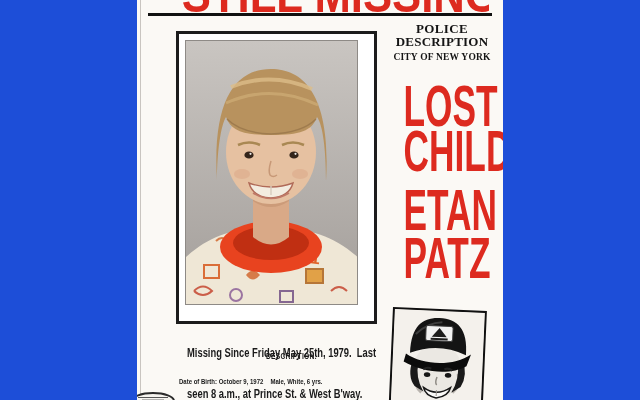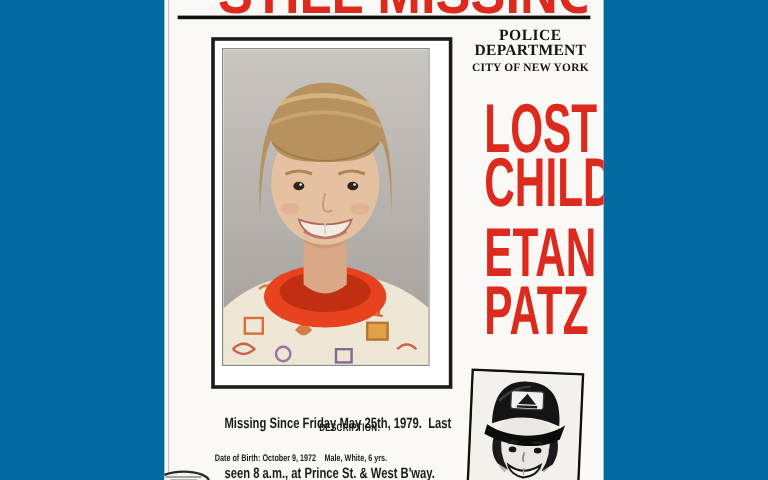--- a/index.html
+++ b/index.html
@@ -1,16 +1,16 @@
 <!DOCTYPE html>
 <html><head>
 <meta charset="utf-8">
 <style>
   html,body{margin:0;padding:0;background:#000;}
-  .stage{position:relative;width:640px;height:400px;background:#0369a1;overflow:hidden;
+  .stage{position:relative;width:640px;height:400px;background:#1d4ed8;overflow:hidden;
          font-family:"Liberation Sans",sans-serif;}
   .poster{position:absolute;left:137px;top:0;width:366px;height:400px;
           background:#fbf9f5;overflow:hidden;}
   .scan-edge{position:absolute;left:3px;top:0;width:1px;height:400px;background:#c9c5c0;}
 
   
   .headline-clip{position:absolute;left:18px;top:0;width:334px;height:12px;overflow:hidden;}
   .headline-text{position:absolute;left:0;top:-30px;width:334px;text-align:center;
                  font-size:52px;font-weight:700;color:#dd2a1f;line-height:1;
                  transform:scale(0.84,0.95);transform-origin:center top;white-space:nowrap;}
@@ -118,21 +118,21 @@
           <line x1="85" y1="145" x2="85" y2="154" stroke="#d6ccbd" stroke-width="1.4"></line>
           <path d="M67,152 Q85,163 103,152" stroke="#c07a68" stroke-width="1.6" fill="none"></path>
 
           <ellipse cx="56" cy="133" rx="8" ry="5" fill="#d9a282" opacity="0.45"></ellipse>
           <ellipse cx="114" cy="133" rx="8" ry="5" fill="#d9a282" opacity="0.45"></ellipse>
         </svg>
       </div>
     </div>
 
     <div class="agency agency-1">POLICE</div>
-    <div class="agency agency-2">DEPARTMENT</div>
+    <div class="agency agency-2">DESCRIPTION</div>
     <div class="agency agency-3">CITY OF NEW YORK</div>
 
     <div class="name-line nl-0">LOST</div>
     <div class="name-line nl-1">CHILD</div>
     <div class="name-line nl-2">ETAN</div>
     <div class="name-line nl-3">PATZ</div>
 
     <div class="missing-block condensed">
       <div>Missing Since Friday May 25th, 1979.  Last</div>
       <div>seen 8 a.m., at Prince St. &amp; West B'way.</div>

